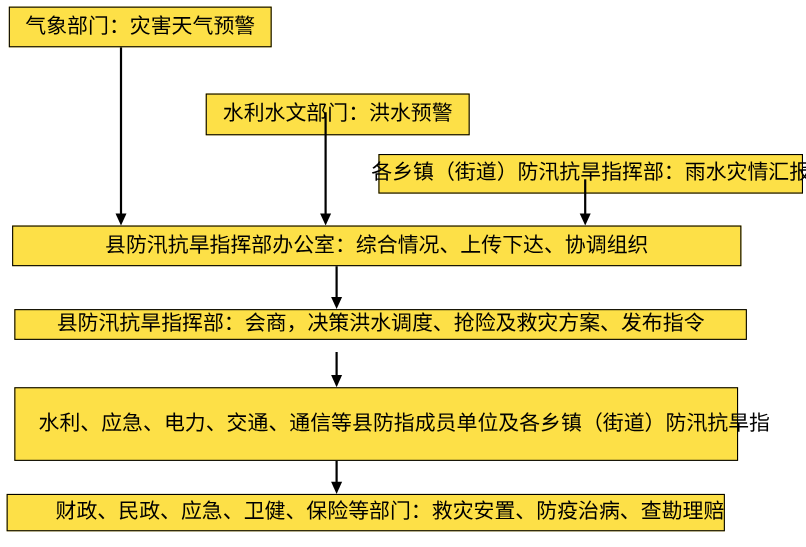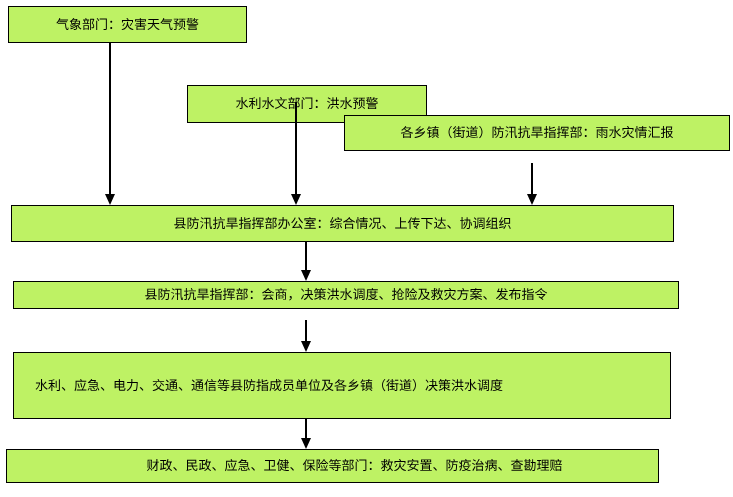--- a/index.html
+++ b/index.html
@@ -12,25 +12,25 @@
     width: 733px;
     height: 497px;
     background: #ffffff;
     font-family: "Liberation Serif", "DejaVu Serif", serif;
     color: #000000;
     overflow: hidden;
   }
   .flow-box {
     position: absolute;
     border: 1.5px solid #000000;
-    background: #bef264;
+    background: #fde047;
     display: flex;
     align-items: center;
     justify-content: center;
-    font-size: 13px;
+    font-size: 19px;
     line-height: 1.35;
     text-align: center;
     white-space: nowrap;
     box-sizing: border-box;
   }
   .flow-box.multiline {
     flex-direction: column;
     align-items: stretch;
     justify-content: center;
     text-align: left;
@@ -64,21 +64,21 @@
     width: 0;
     height: 0;
     border-left: 5.5px solid transparent;
     border-right: 5.5px solid transparent;
     border-top: 11px solid #000000;
   }
 
   
   #box-meteorology  { left: 8px;   top: 6px;   width: 239px; height: 37px; }
   #box-hydrology    { left: 187px; top: 64px;  width: 240px; height: 38px; margin-top: 21px; }
-  #box-townships    { left: 344px; top: 115px; width: 386px; height: 36px; }
+  #box-townships    { left: 344px; top: 140px; width: 386px; height: 36px; }
   #box-office       { left: 11px;  top: 205px; width: 663px; height: 37px; }
   #box-headquarters { left: 13px;  top: 281px; width: 666px; height: 28px; }
   #box-members      { left: 13px;  top: 352px; width: 658px; height: 67px; }
   #box-relief       { left: 6px;   top: 449px; width: 653px; height: 34px; padding-left: 44px; }
 
   
   #arrow-met-office  { left: 104px; top: 43px;  height: 162px; }
   #arrow-hyd-office  { left: 290px; top: 102px; height: 103px; }
   #arrow-town-office { left: 526px; top: 163px; height: 42px;  }
   #arrow-office-hq   { left: 300px; top: 242px; height: 39px;  }
@@ -104,21 +104,21 @@
 
   <div class="flow-box" id="box-office">
     <span>县防汛抗旱指挥部办公室：综合情况、上传下达、协调组织</span>
   </div>
 
   <div class="flow-box" id="box-headquarters">
     <span>县防汛抗旱指挥部：会商，决策洪水调度、抢险及救灾方案、发布指令</span>
   </div>
 
   <div class="flow-box multiline" id="box-members">
-    <div class="text-line indented">水利、应急、电力、交通、通信等县防指成员单位及各乡镇（街道）决策洪水调度</div>
+    <div class="text-line indented">水利、应急、电力、交通、通信等县防指成员单位及各乡镇（街道）防汛抗旱指</div>
   </div>
 
   <div class="flow-box" id="box-relief">
     <span>财政、民政、应急、卫健、保险等部门：救灾安置、防疫治病、查勘理赔</span>
   </div>
 
   <div class="arrow" id="arrow-met-office">
     <div class="shaft"></div>
     <div class="head"></div>
   </div>

